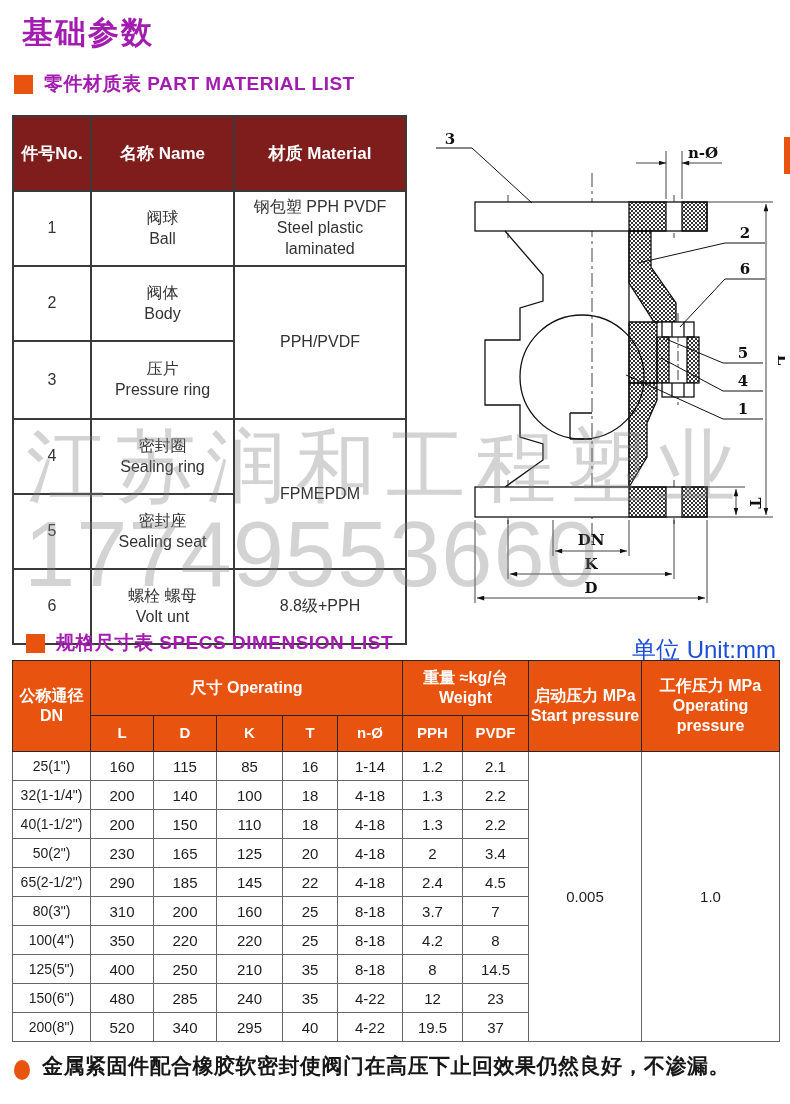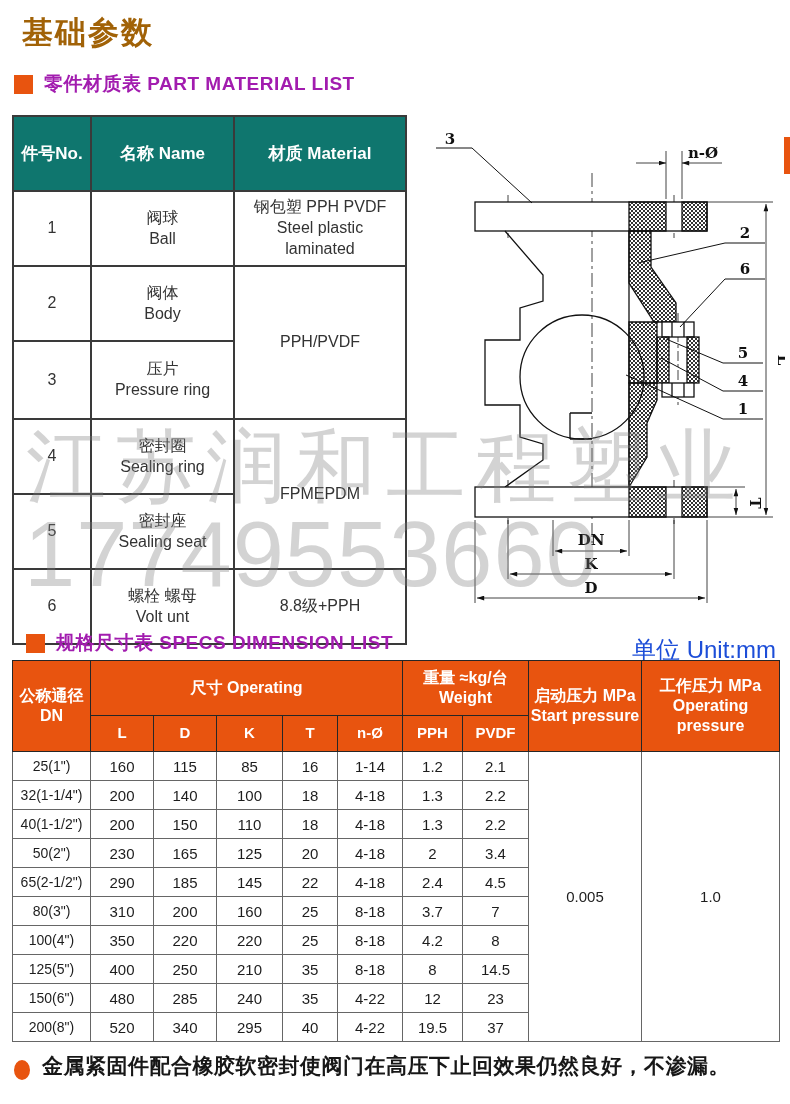--- a/index.html
+++ b/index.html
@@ -3,33 +3,33 @@
 <meta charset="utf-8">
 <style>
   html,body{margin:0;padding:0;}
   body{
     width:790px;height:1104px;position:relative;background:#ffffff;
     font-family:"Liberation Sans","DejaVu Sans",sans-serif;color:#222;
     overflow:hidden;
   }
   .page-title{
     position:absolute;left:22px;top:12px;font-size:31px;font-weight:bold;
-    color:#a16207;letter-spacing:2px;
+    color:#a21caf;letter-spacing:2px;
   }
   .section-head{position:absolute;display:flex;align-items:center;}
   .section-head .sq{width:19px;height:19px;background:#E8540F;margin-right:11px;flex:0 0 auto;}
   .section-head .txt{font-size:19px;font-weight:bold;color:#a21caf;letter-spacing:.5px;}
   .unit-label{position:absolute;top:634px;right:14px;font-size:24px;font-weight:normal;color:#1d4ed8;}
   .side-tab{position:absolute;right:0;top:137px;width:6px;height:37px;background:#E8540F;}
 
   
   table{border-collapse:collapse;table-layout:fixed;}
   .mat-table{position:absolute;left:12px;top:115px;width:393px;}
   .mat-table th{
-    background:#0f766e;color:#fff;font-size:17px;font-weight:bold;
+    background:#7f1d1d;color:#fff;font-size:17px;font-weight:bold;
     border:2px solid #3a3a3a;height:45px;padding:0;
   }
   .mat-table td{
     border:2px solid #3a3a3a;text-align:center;vertical-align:middle;
     font-size:16px;color:#333;white-space:pre-line;line-height:1.3;padding:2px;
     background:transparent;
   }
   .mat-table tr{height:75px;}
 
   

